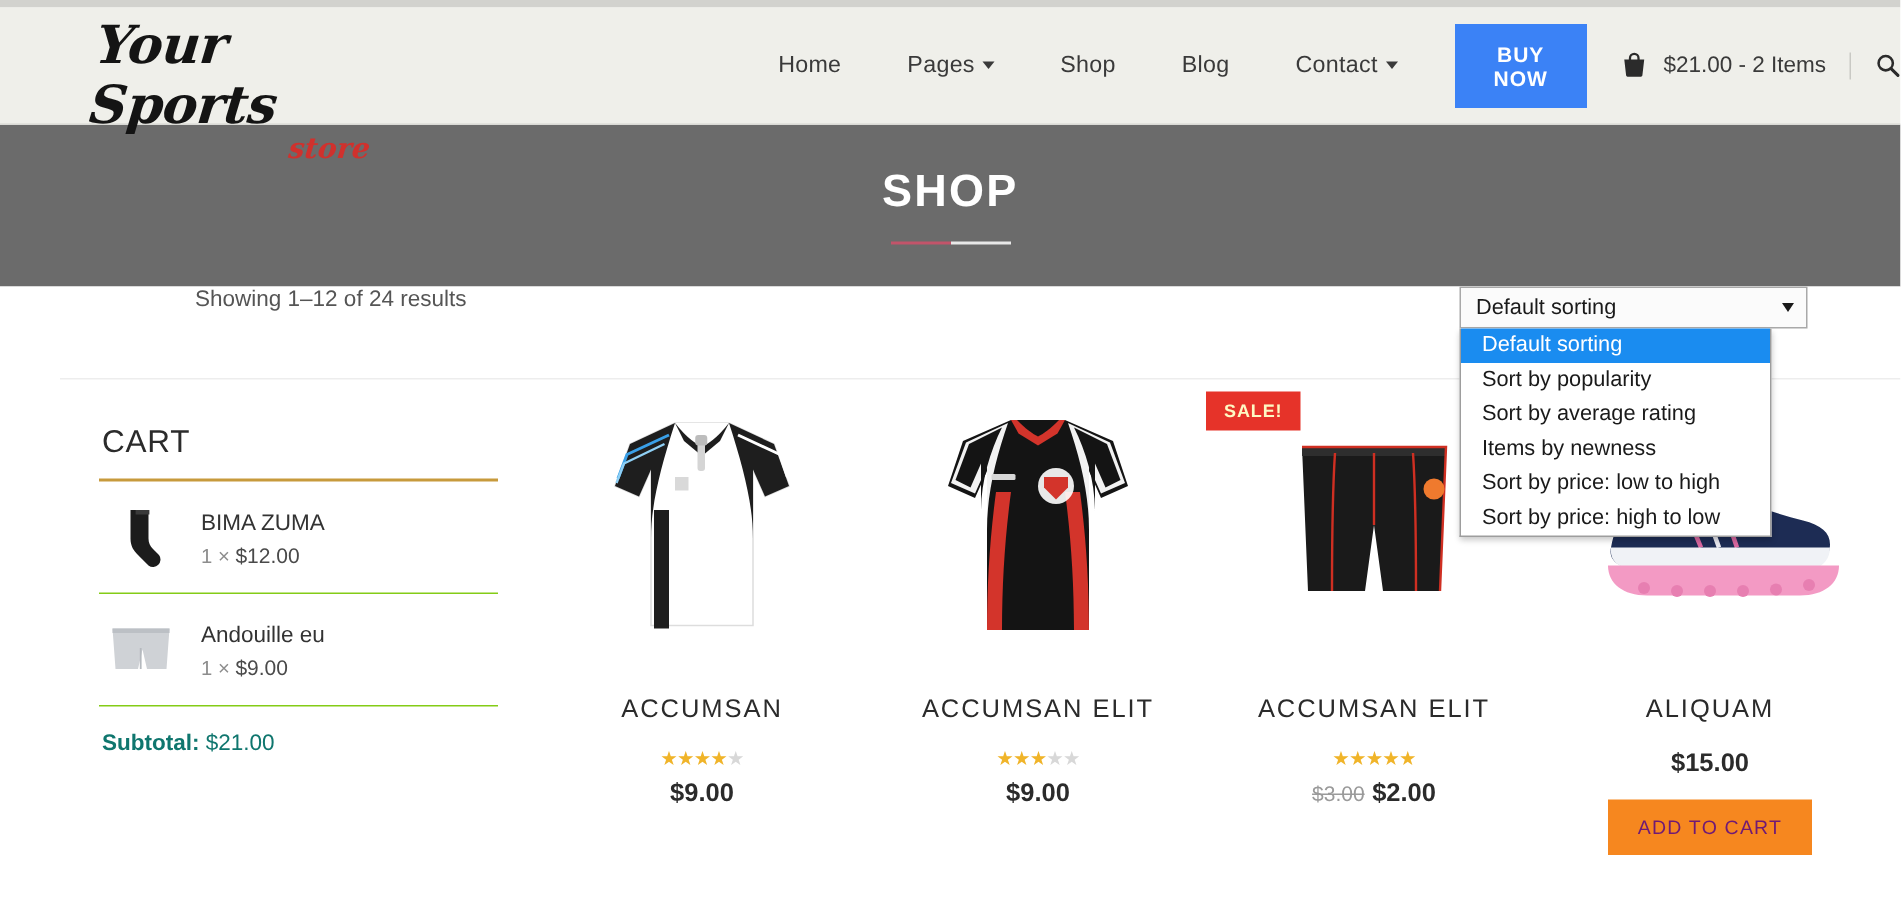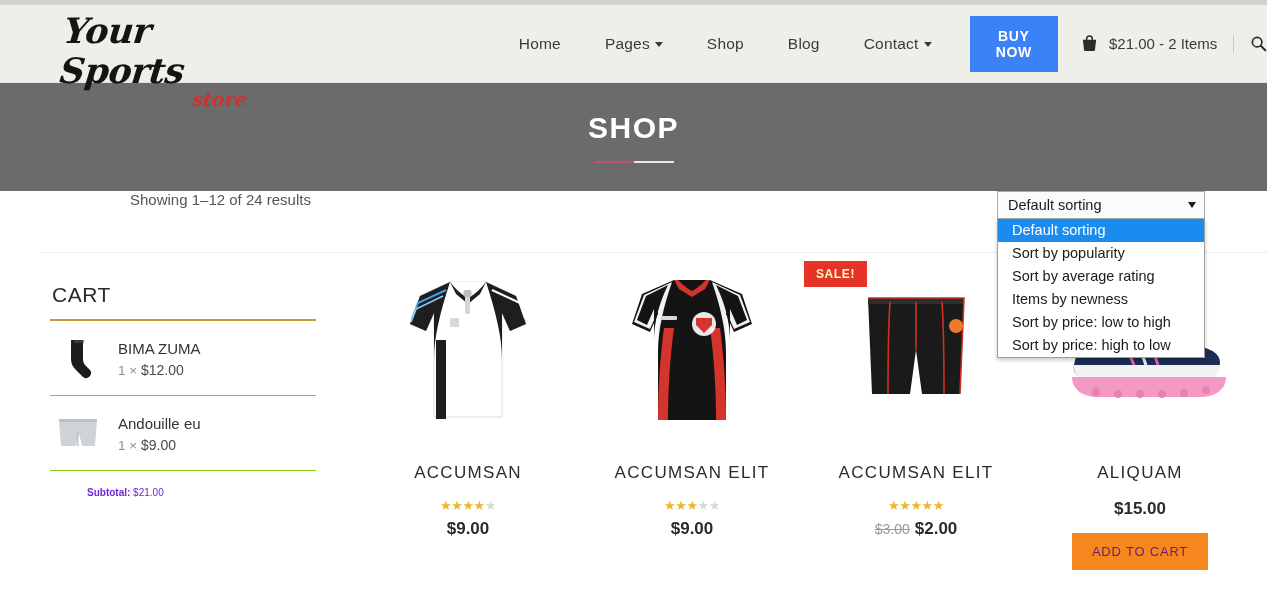--- a/index.html
+++ b/index.html
@@ -128,21 +128,21 @@
     align-items: flex-start;
     justify-content: space-between;
     padding: 0 62px 0 90px;
     height: 62px;
     border-bottom: 1px solid #ededed;
     margin-left: 40px;
   }
   .results-text { font-size: 15px; color: #555555; }
 
   
-  .sort-wrap { position: relative; width: 208px; z-index: 50; }
+  .sort-wrap { position: relative; width: 232px; z-index: 50; }
   .sort-select {
     height: 28px;
     background: #fbfbfb;
     border: 1px solid #a9a9a9;
     display: flex;
     align-items: center;
     justify-content: space-between;
     padding: 0 8px 0 10px;
     font-size: 14.5px;
     color: #1a1a1a;
@@ -167,21 +167,21 @@
     font-size: 14.5px;
     color: #1a1a1a;
     padding: 2px 10px 3px 14px;
     line-height: 18px;
     cursor: pointer;
     white-space: nowrap;
   }
   .sort-opt.selected { background: #1a8cf0; color: #ffffff; }
 
   
-  .sidebar { position: absolute; left: 50px; top: 62px; width: 266px; }
+  .sidebar { position: absolute; left: 66px; top: 62px; width: 266px; }
   .cart-heading {
     font-size: 21px;
     color: #2b2b2b;
     letter-spacing: 0.5px;
     padding: 30px 0 12px 2px;
     border-bottom: 2px solid #c79a3c;
   }
   .cart-item {
     display: flex;
     align-items: center;
@@ -193,24 +193,23 @@
     width: 52px; height: 46px;
     margin-right: 14px;
     display: flex; align-items: center; justify-content: center;
     flex: 0 0 52px;
   }
   .ci-name { font-size: 15px; color: #333333; line-height: 20px; }
   .ci-qty { font-size: 13.5px; color: #8d8d8d; margin-top: 3px; }
   .ci-qty b { color: #4a4a4a; font-weight: normal; font-size: 14px; }
 
   .subtotal {
-    font-size: 10px;
-    color: #6d28d9;
+    font-size: 15px;
+    color: #0f766e;
     padding: 16px 0 0 2px;
-    margin-left: 35px;
   }
   .subtotal .lbl { font-weight: bold; }
   .cart-btns { display: flex; gap: 12px; padding: 14px 0 0 2px; }
   .btn-orange {
     background: #f6871f;
     color: #ffffff;
     font-size: 13px;
     font-weight: bold;
     letter-spacing: 0.6px;
     padding: 11px 18px;

